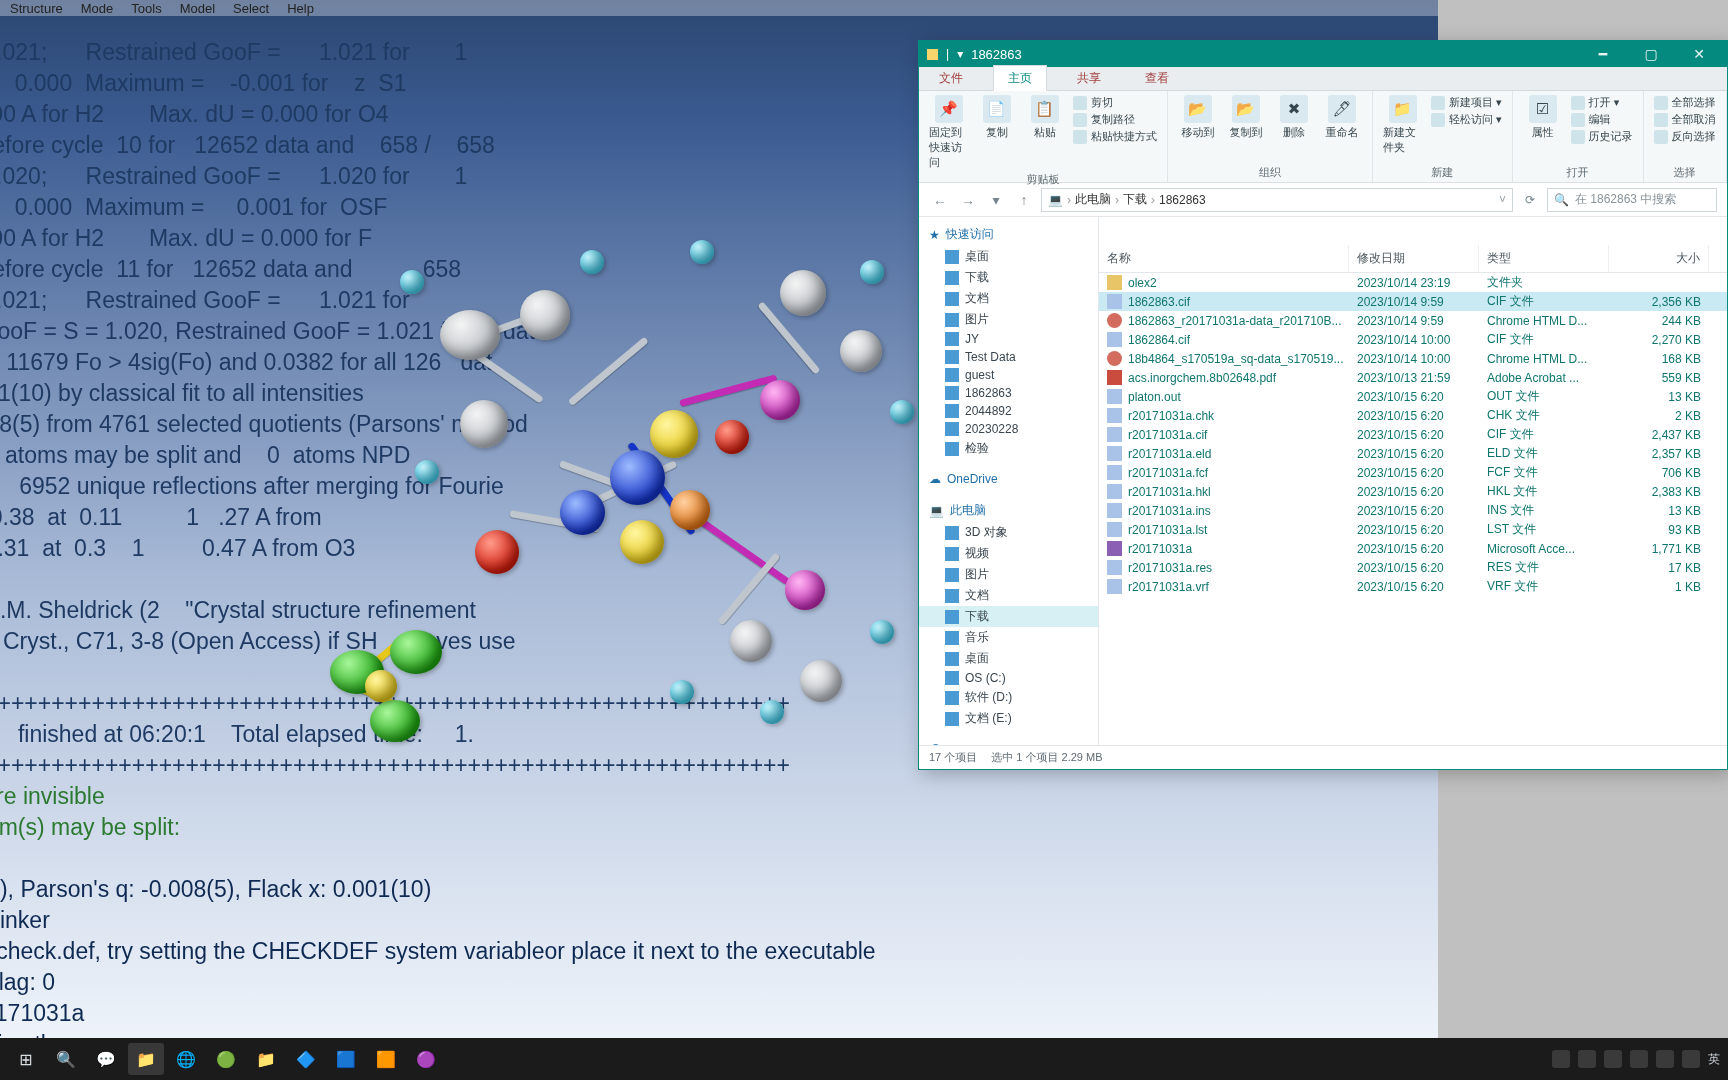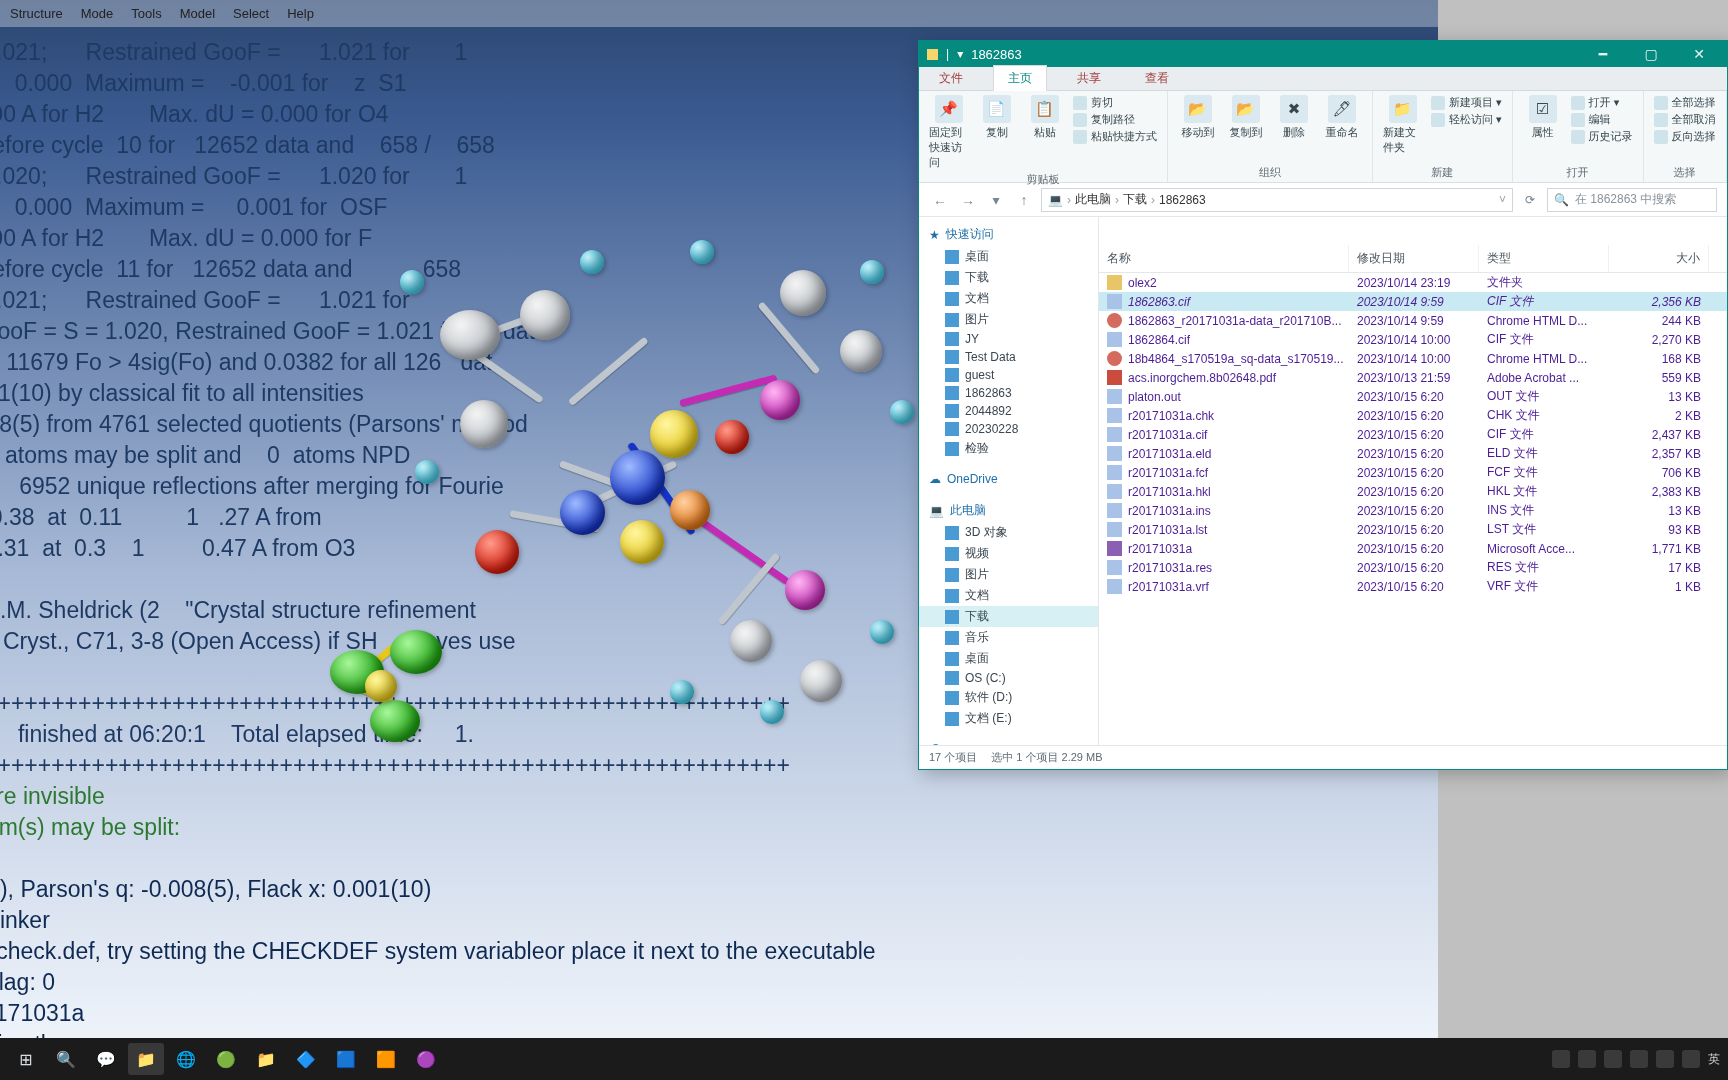--- a/index.html
+++ b/index.html
@@ -4,21 +4,21 @@
 <style>
 * { margin: 0; padding: 0; box-sizing: border-box; font-family: "Segoe UI", Tahoma, sans-serif; }
 html, body { width: 1728px; height: 1080px; overflow: hidden; background: #c0c0c0; }
 
 
 .olex-root {
   position: absolute; left: 0; top: 0; width: 1438px; height: 1038px;
   background: linear-gradient(#2b4670 0%, #3b5b91 12%, #a7b9d6 55%, #d8e1ef 85%, #eef3fa 100%);
 }
 .olex-menu {
-  height: 27px; display: flex; align-items: center; gap: 18px;
+  height: 16px; display: flex; align-items: center; gap: 18px;
   padding: 0 10px; font-size: 13px; color: #222; background: rgba(240,244,250,.35);
 }
 .olex-menu span { cursor: default; }
 .olex-console {
   position: absolute; left: -110px; top: 38px; right: 0;
   font-family: "Consolas","Courier New",monospace; font-size: 23px; line-height: 29px;
   color: #1e3a63; white-space: pre; pointer-events: none;
 }
 .olex-console .green { color: #2c7a31; }
 .olex-console .navy  { color: #0f2a52; }
@@ -75,22 +75,22 @@
 .side-hdr { display:flex; align-items:center; gap:6px; padding:3px 10px; color:#1f6fa8; font-size:12px; }
 .side-item { display:flex; align-items:center; gap:6px; padding:2px 10px 2px 26px; font-size:12px; color:#3a4650; }
 .side-item .sic { width:14px; height:14px; background:#4a9bd4; }
 .side-item.sel { background:#d6f0f3; }
 
 .ex-list { flex:1; display:flex; flex-direction:column; }
 .list-head { display:flex; border-bottom:1px solid #e3e7ea; font-size:12px; color:#4b565e; }
 .list-head div { padding:5px 8px; border-right:1px solid #eef1f3;margin-top:28px; }
 .col-n { width:250px; } .col-d { width:130px; } .col-t { width:130px; } .col-s { width:100px; text-align:right; }
 .list-rows { flex:1; overflow:auto; }
-.row { display:flex; font-size:12px; color:#4c1d95; height:19px; align-items:center; }
-.row.sel { background:#c9e9f3;font-style:italic; }
+.row { display:flex; font-size:12px; color:#0f766e; height:19px; align-items:center; }
+.row.sel { background:#c9e9f3; }
 .row .cell { padding:0 8px; overflow:hidden; text-overflow:ellipsis; white-space:nowrap; }
 .row .fic { width:15px; height:15px; margin-right:6px; background:#e8c567; display:inline-block; flex:0 0 auto; }
 .row .fic.doc { background:#a9c3e8; }
 .row .fic.html{ background:#d36b5f; border-radius:50%; }
 .row .fic.pdf { background:#c94c3f; }
 .row .fic.db  { background:#8b5fb3; }
 .row .fname { display:flex; align-items:center; }
 
 .ex-status { height:24px; border-top:1px solid #e3e7ea; display:flex; align-items:center; padding:0 10px; font-size:11px; color:#5e6a72; gap:14px; }
 

